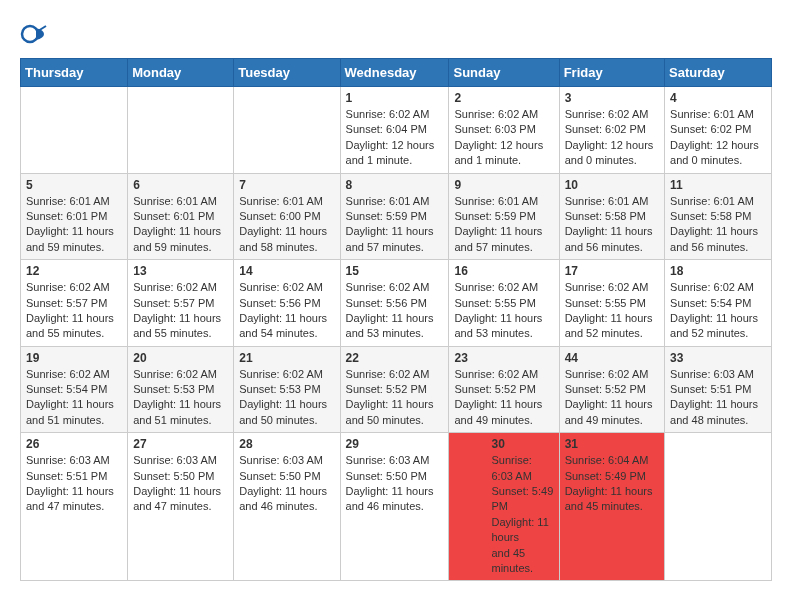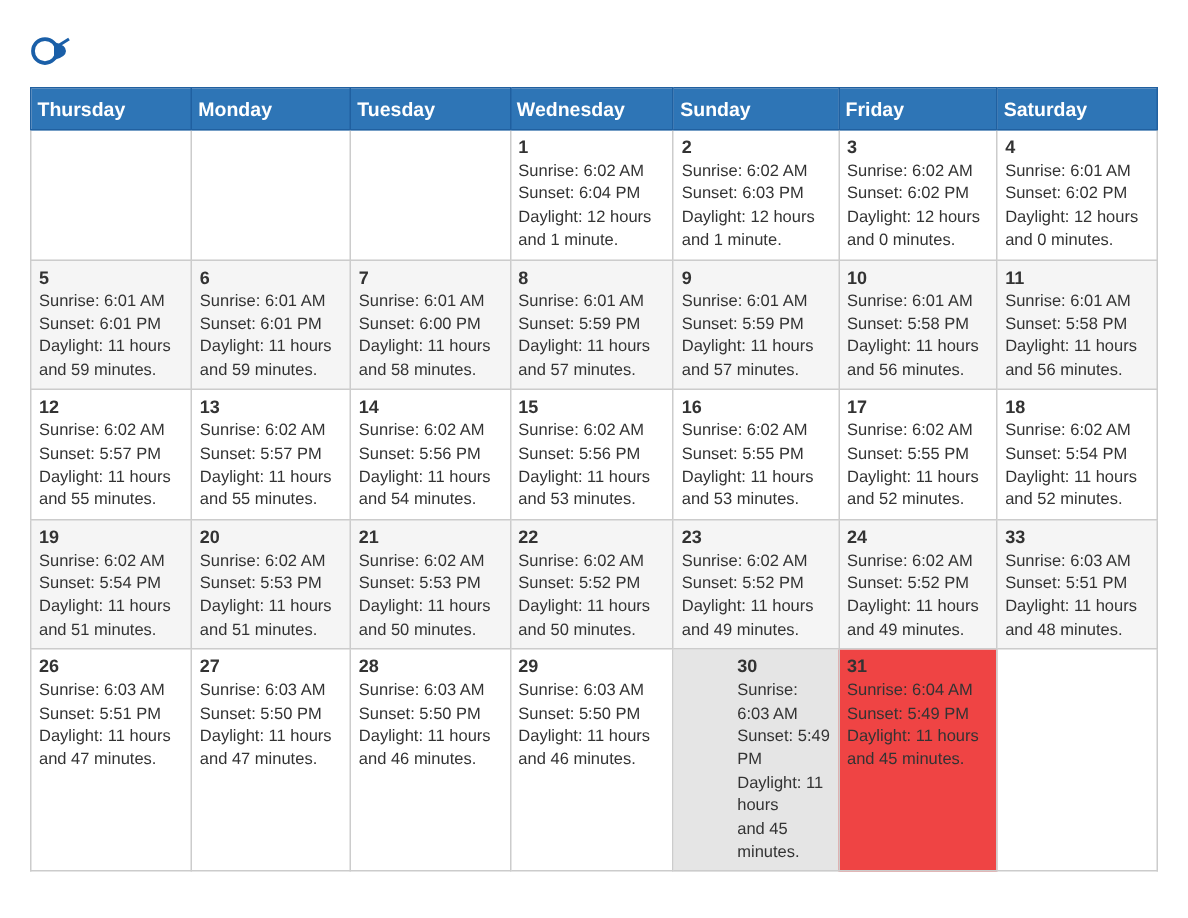--- a/index.html
+++ b/index.html
@@ -285,21 +285,21 @@
 and 50 minutes.</div>
         </td>
         <td style="background-color: rgb(245, 245, 245);">
           <div class="day-num">23</div>
           <div class="cell-content" style="white-space: pre-line;">Sunrise: 6:02 AM
 Sunset: 5:52 PM
 Daylight: 11 hours
 and 49 minutes.</div>
         </td>
         <td style="background-color: rgb(245, 245, 245);">
-          <div class="day-num">24</div>
+          <div class="day-num">44</div>
           <div class="cell-content" style="white-space: pre-line;">Sunrise: 6:02 AM
 Sunset: 5:52 PM
 Daylight: 11 hours
 and 49 minutes.</div>
         </td>
         <td style="background-color: rgb(245, 245, 245);">
           <div class="day-num">33</div>
           <div class="cell-content" style="white-space: pre-line;">Sunrise: 6:03 AM
 Sunset: 5:51 PM
 Daylight: 11 hours
@@ -328,21 +328,21 @@
 Daylight: 11 hours
 and 46 minutes.</div>
         </td>
         <td style="background-color: rgb(255, 255, 255);">
           <div class="day-num">29</div>
           <div class="cell-content" style="white-space: pre-line;">Sunrise: 6:03 AM
 Sunset: 5:50 PM
 Daylight: 11 hours
 and 46 minutes.</div>
         </td>
-        <td style="background-color: #e5e5e5; padding-left: 42px;">
+        <td style="background-color: #ef4444; padding-left: 42px;">
           <div class="day-num">30</div>
           <div class="cell-content" style="white-space: pre-line;">Sunrise: 6:03 AM
 Sunset: 5:49 PM
 Daylight: 11 hours
 and 45 minutes.</div>
         </td>
         <td style="background-color: #ef4444;">
           <div class="day-num">31</div>
           <div class="cell-content" style="white-space: pre-line;">Sunrise: 6:04 AM
 Sunset: 5:49 PM

